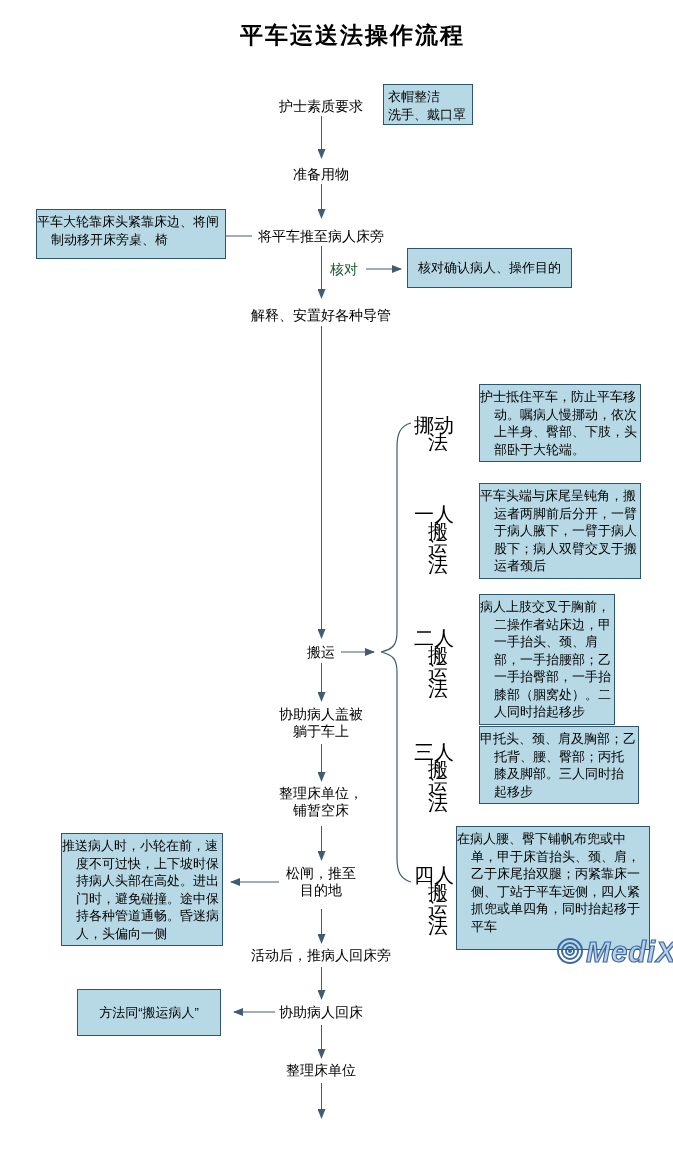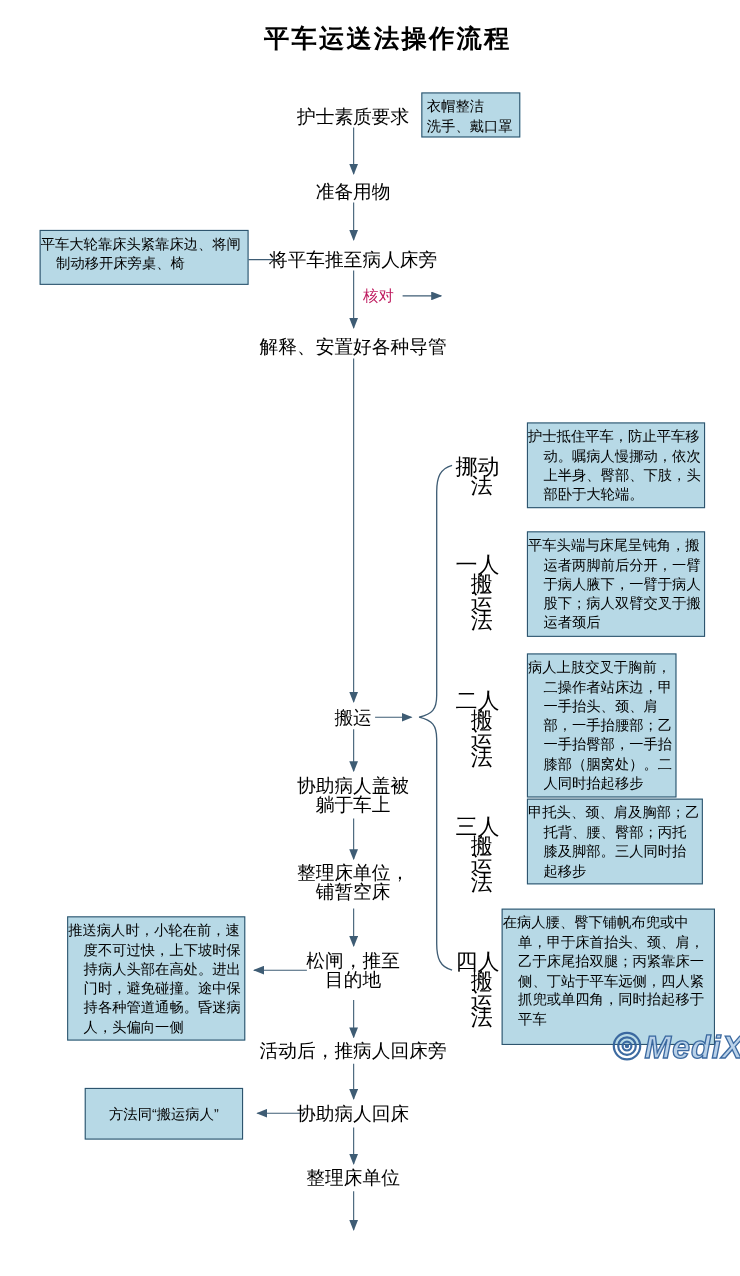--- a/index.html
+++ b/index.html
@@ -6,24 +6,24 @@
   #canvas{
     position:relative;width:673px;height:1160px;background:#ffffff;
     font-family:"Liberation Sans","DejaVu Sans",sans-serif;color:#000;overflow:hidden;
   }
   .title{
     position:absolute;left:0;right:0;top:20px;text-align:center;
     font-size:23px;font-weight:bold;letter-spacing:2px;color:#000;margin-left:32px;
   }
   .node{
     position:absolute;left:321px;transform:translateX(-50%);
-    font-size:17px;line-height:17px;text-align:center;white-space:nowrap;color:#000;
+    font-size:14px;line-height:17px;text-align:center;white-space:nowrap;color:#000;
   }
   .sidelabel{
-    position:absolute;font-size:14px;line-height:17px;white-space:nowrap;color:#be185d;
+    position:absolute;font-size:14px;line-height:17px;white-space:nowrap;color:#14532d;
   }
   .box{
     position:absolute;background:#b7d9e6;border:1px solid #2e556e;
     font-size:13px;line-height:17.5px;color:#000;box-sizing:border-box;
   }
   .box.hang{ padding:3px 2px 3px 14px;text-indent:-14px;text-align:left; }
   .box.center{ display:flex;align-items:center;justify-content:center;text-align:center; }
   .box.plain{ padding:3px 4px;text-align:left; }
   .mlabel{
     position:absolute;left:414px;width:32px;padding-left:14px;text-indent:-14px;
@@ -96,20 +96,21 @@
   <div class="node" style="top:1004px">协助病人回床</div>
   <div class="node" style="top:1062px">整理床单位</div>
 
   <div class="box plain" style="left:383px;top:84px;width:90px;height:41px">
     <div>衣帽整洁</div>
     <div>洗手、戴口罩</div>
   </div>
 
   <div class="box hang" style="left:36px;top:209px;width:190px;min-height:50px">平车大轮靠床头紧靠床边、将闸制动移开床旁桌、椅</div>
 
+  <div class="box center" style="left:407px;top:248px;width:165px;height:40px">核对确认病人、操作目的</div>
 
   <div class="box hang" style="left:61px;top:833px;width:162px;min-height:107px">推送病人时，小轮在前，速度不可过快，上下坡时保持病人头部在高处。进出门时，避免碰撞。途中保持各种管道通畅。昏迷病人，头偏向一侧</div>
 
   <div class="box center" style="left:77px;top:989px;width:144px;height:47px">方法同“搬运病人”</div>
 
   <div class="mlabel" style="top:417px">挪动法</div>
   <div class="mlabel" style="top:506px">一人搬运法</div>
   <div class="mlabel" style="top:630px">二人搬运法</div>
   <div class="mlabel" style="top:744px">三人搬运法</div>
   <div class="mlabel" style="top:867px">四人搬运法</div>

